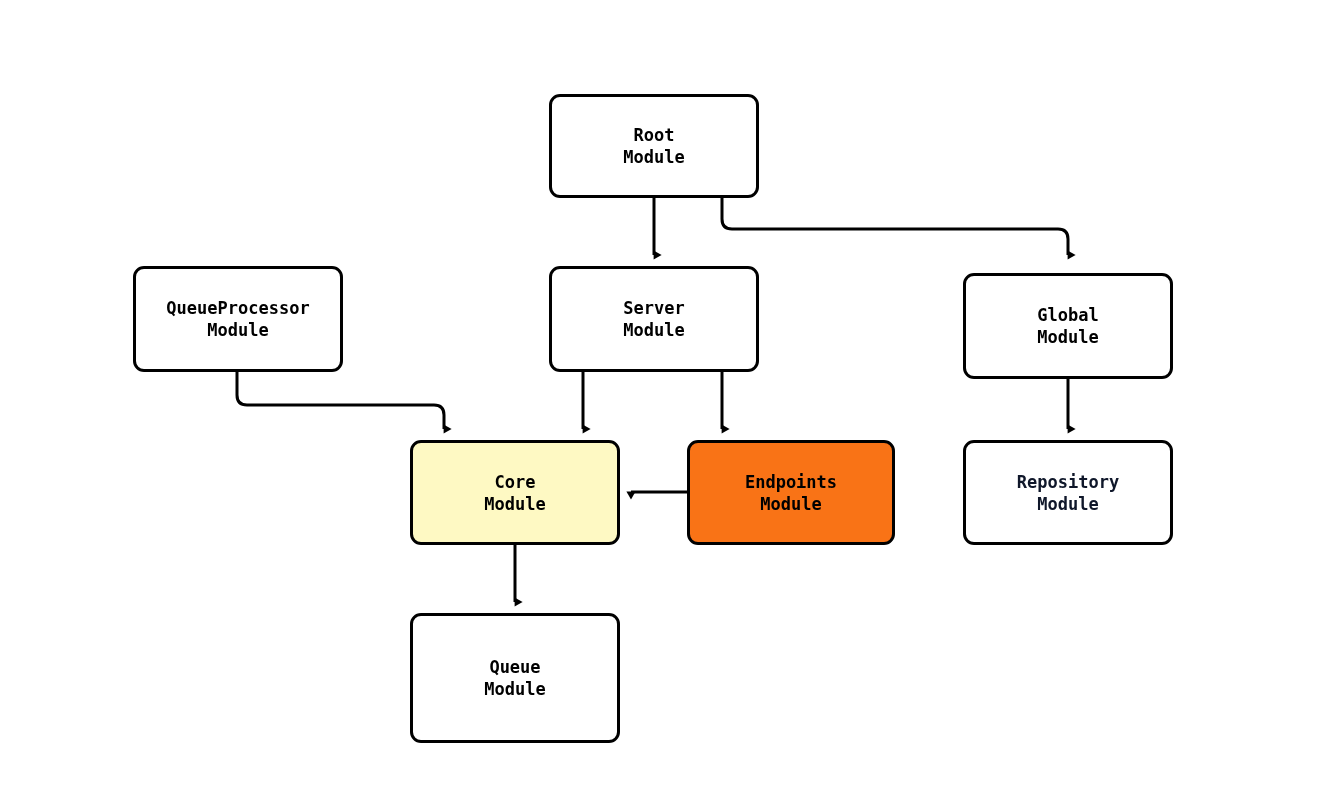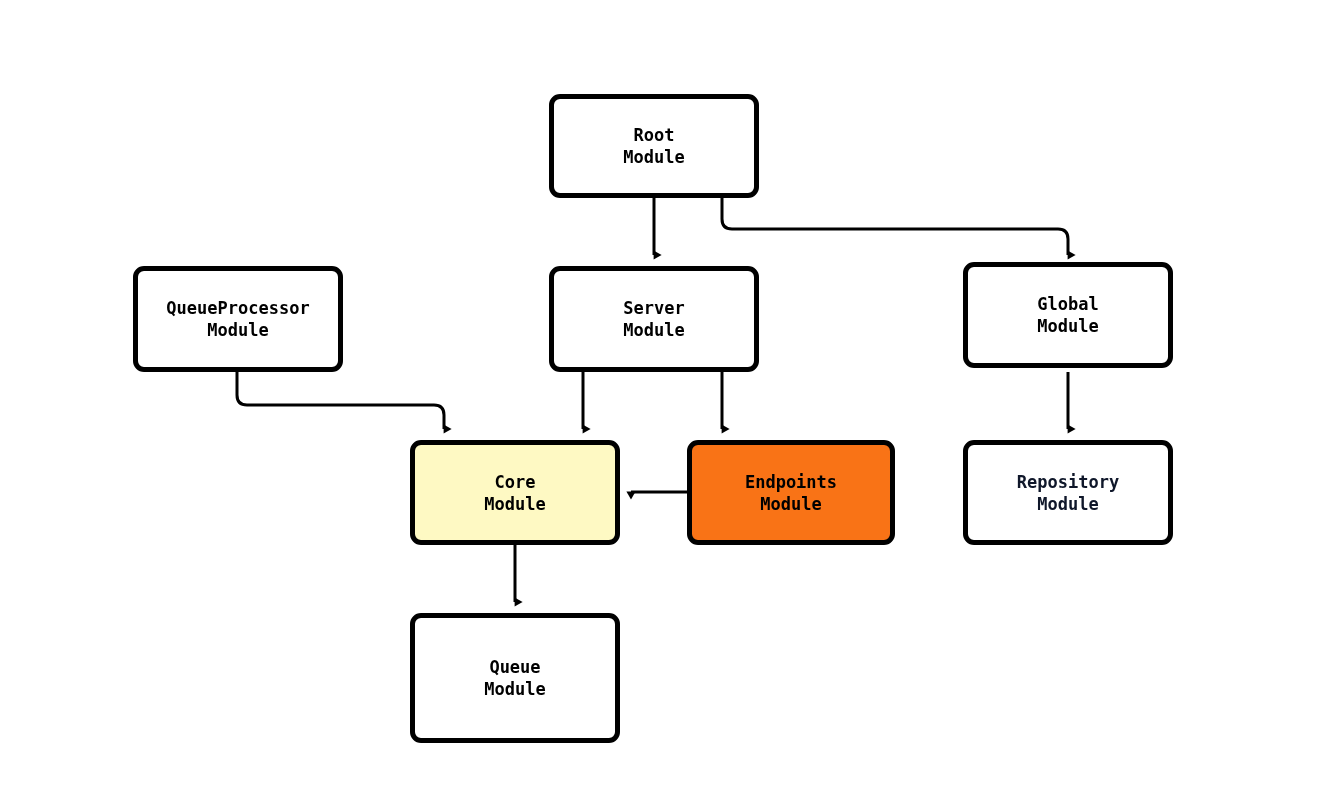--- a/index.html
+++ b/index.html
@@ -20,21 +20,21 @@
     left: 0;
     top: 0;
     width: 1337px;
     height: 809px;
     pointer-events: none;
   }
   .node {
     position: absolute;
     box-sizing: border-box;
     background: #ffffff;
-    border: 5px solid #eab308;
+    border: 3px solid #eab308;
     border-radius: 11px;
     display: flex;
     align-items: center;
     justify-content: center;
     z-index: 2;
   }
   .node-label {
     font-family: "DejaVu Sans Mono", "Liberation Mono", monospace;
     font-size: 17px;
     font-weight: bold;
@@ -73,21 +73,21 @@
 Module</span>
   </div>
   <div class="node" style="left: 133px; top: 266px; width: 210px; height: 106px; border-color: rgb(0, 0, 0); background: rgb(255, 255, 255); justify-content: center;">
     <span class="node-label" style="color: rgb(0, 0, 0);">QueueProcessor
 Module</span>
   </div>
   <div class="node" style="left: 549px; top: 266px; width: 210px; height: 106px; border-color: rgb(0, 0, 0); background: rgb(255, 255, 255);">
     <span class="node-label" style="color: rgb(0, 0, 0);">Server
 Module</span>
   </div>
-  <div class="node" style="left: 963px; top: 262px; width: 210px; height: 106px; border-color: rgb(0, 0, 0); background: rgb(255, 255, 255);">
+  <div class="node" style="left: 963px; top: 273px; width: 210px; height: 106px; border-color: rgb(0, 0, 0); background: rgb(255, 255, 255);">
     <span class="node-label" style="color: rgb(0, 0, 0);">Global
 Module</span>
   </div>
   <div class="node" style="left: 410px; top: 440px; width: 210px; height: 105px; border-color: rgb(0, 0, 0); background: #fef9c3;">
     <span class="node-label" style="color: rgb(0, 0, 0);">Core
 Module</span>
   </div>
   <div class="node" style="left: 687px; top: 440px; width: 208px; height: 105px; border-color: rgb(0, 0, 0); background: #f97316;">
     <span class="node-label" style="color: rgb(0, 0, 0);">Endpoints
 Module</span>

